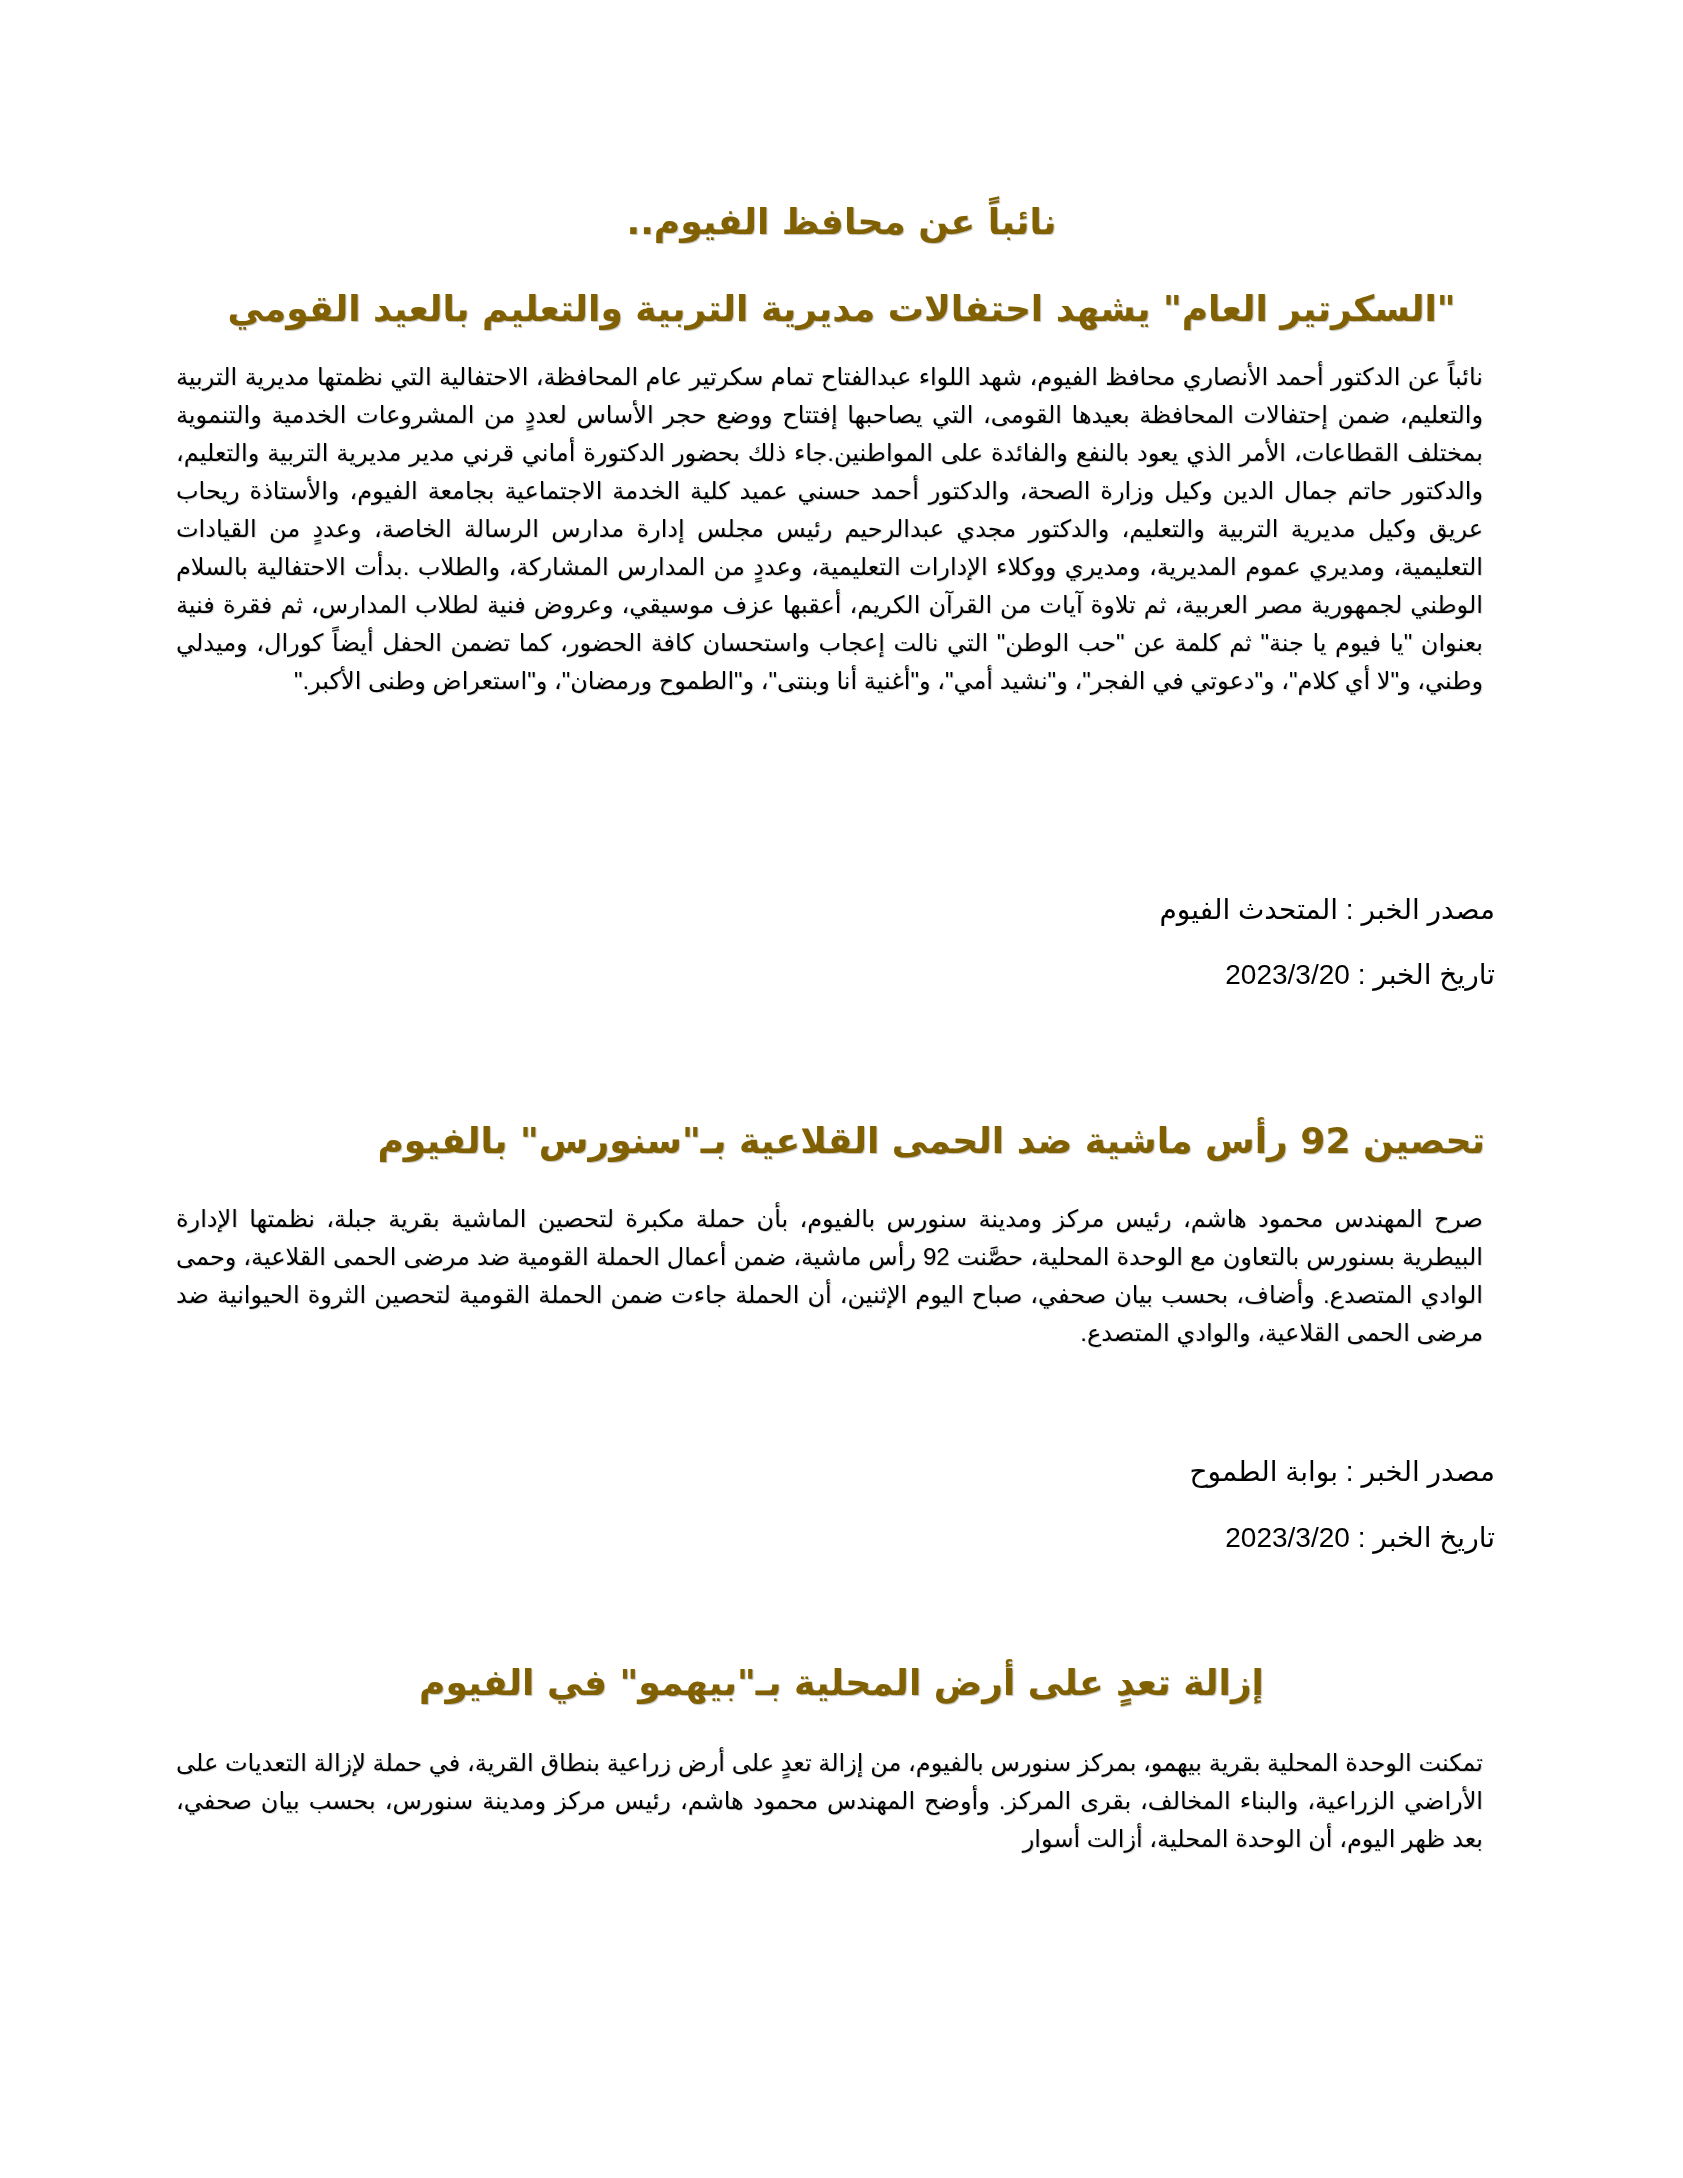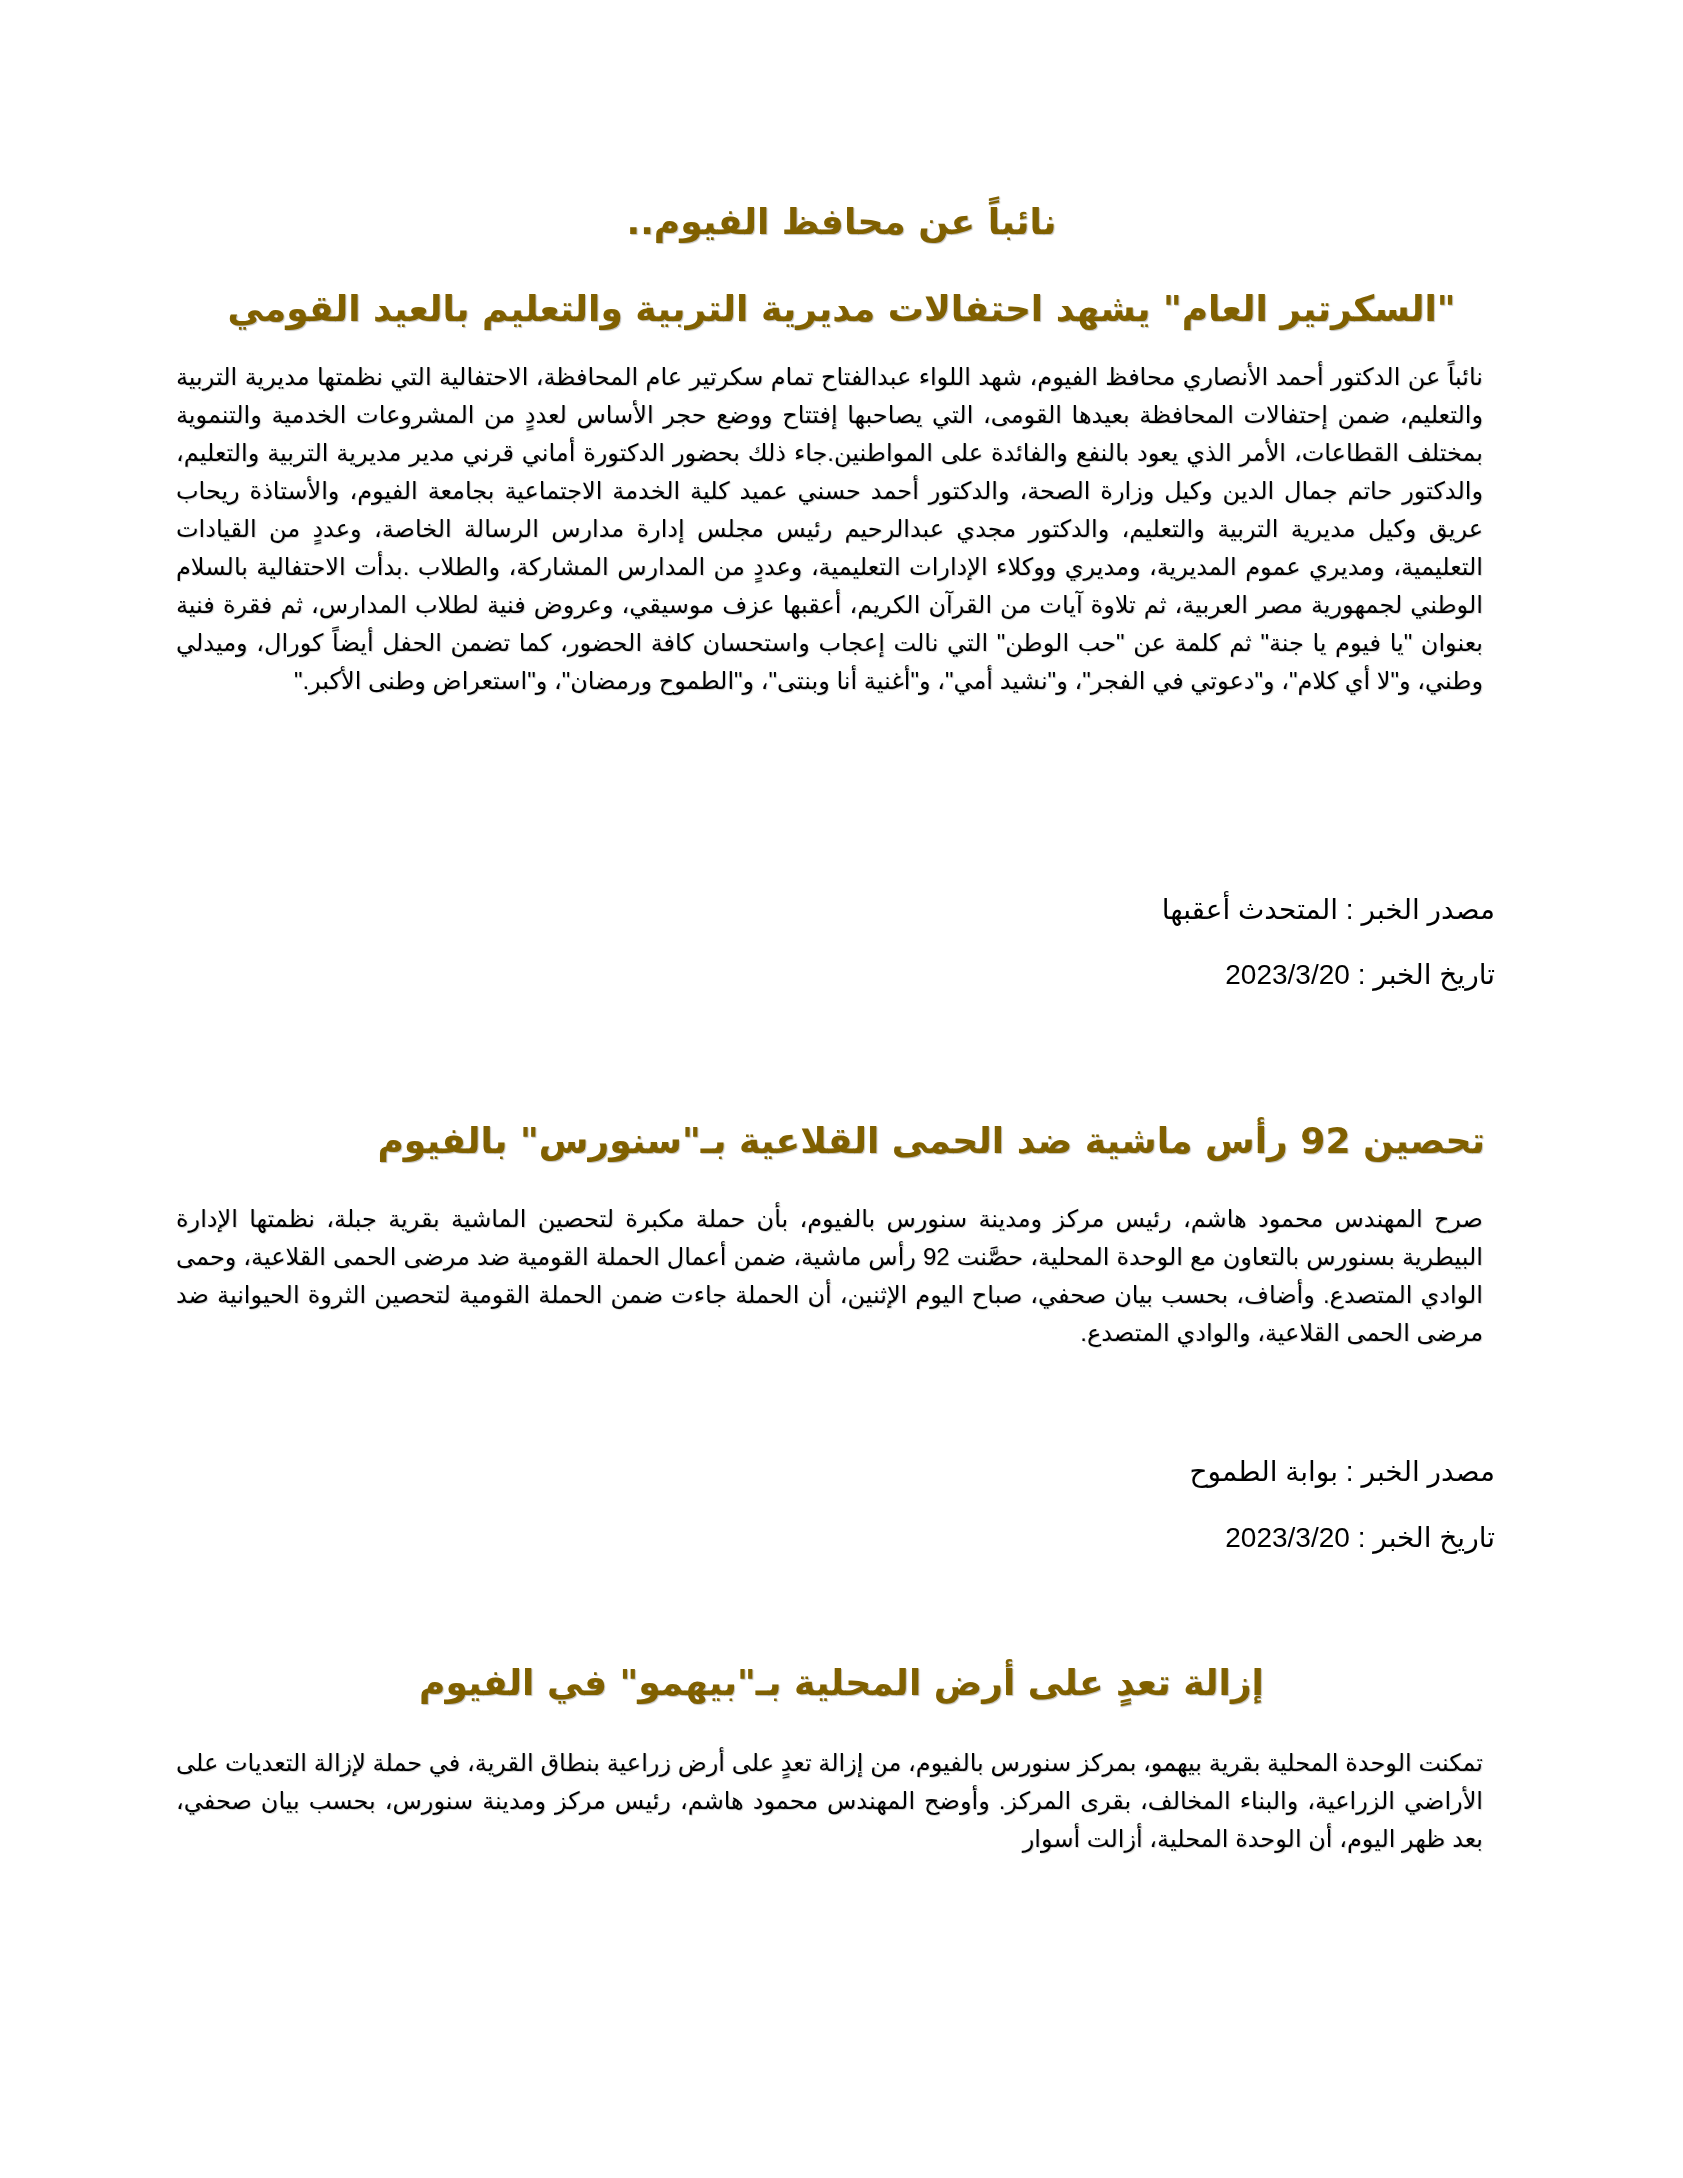--- a/index.html
+++ b/index.html
@@ -41,21 +41,21 @@
 </style>
 </head>
 <body>
 
 <div class="page">
 
   <section>
     <h1 class="heading" style="top:198px;">نائباً عن محافظ الفيوم..</h1>
     <h1 class="heading" style="top:285px;">"السكرتير العام" يشهد احتفالات مديرية التربية والتعليم بالعيد القومي</h1>
     <p class="body-text" style="top:358px;">نائباً عن الدكتور أحمد الأنصاري محافظ الفيوم، شهد اللواء عبدالفتاح تمام سكرتير عام المحافظة، الاحتفالية التي نظمتها مديرية التربية والتعليم، ضمن إحتفالات المحافظة بعيدها القومى، التي يصاحبها إفتتاح ووضع حجر الأساس لعددٍ من المشروعات الخدمية والتنموية بمختلف القطاعات، الأمر الذي يعود بالنفع والفائدة على المواطنين.جاء ذلك بحضور الدكتورة أماني قرني مدير مديرية التربية والتعليم، والدكتور حاتم جمال الدين وكيل وزارة الصحة، والدكتور أحمد حسني عميد كلية الخدمة الاجتماعية بجامعة الفيوم، والأستاذة ريحاب عريق وكيل مديرية التربية والتعليم، والدكتور مجدي عبدالرحيم رئيس مجلس إدارة مدارس الرسالة الخاصة، وعددٍ من القيادات التعليمية، ومديري عموم المديرية، ومديري ووكلاء الإدارات التعليمية، وعددٍ من المدارس المشاركة، والطلاب .بدأت الاحتفالية بالسلام الوطني لجمهورية مصر العربية، ثم تلاوة آيات من القرآن الكريم، أعقبها عزف موسيقي، وعروض فنية لطلاب المدارس، ثم فقرة فنية بعنوان "يا فيوم يا جنة" ثم كلمة عن "حب الوطن" التي نالت إعجاب واستحسان كافة الحضور، كما تضمن الحفل أيضاً كورال، وميدلي وطني، و"لا أي كلام"، و"دعوتي في الفجر"، و"نشيد أمي"، و"أغنية أنا وبنتى"، و"الطموح ورمضان"، و"استعراض وطنى الأكبر."</p>
-    <p class="meta-line" style="top:891px;"><span>مصدر الخبر</span> : <span>المتحدث أعقبها</span></p>
+    <p class="meta-line" style="top:891px;"><span>مصدر الخبر</span> : <span>المتحدث الفيوم</span></p>
     <p class="meta-line" style="top:956px;"><span>تاريخ الخبر</span> : <span class="date-val">2023/3/20</span></p>
   </section>
 
   <section>
     <h1 class="heading" style="top:1117px;text-align:right;">تحصين 92 رأس ماشية ضد الحمى القلاعية بـ"سنورس" بالفيوم</h1>
     <p class="body-text" style="top:1200px;">صرح المهندس محمود هاشم، رئيس مركز ومدينة سنورس بالفيوم، بأن حملة مكبرة لتحصين الماشية بقرية جبلة، نظمتها الإدارة البيطرية بسنورس بالتعاون مع الوحدة المحلية، حصَّنت 92 رأس ماشية، ضمن أعمال الحملة القومية ضد مرضى الحمى القلاعية، وحمى الوادي المتصدع. وأضاف، بحسب بيان صحفي، صباح اليوم الإثنين، أن الحملة جاءت ضمن الحملة القومية لتحصين الثروة الحيوانية ضد مرضى الحمى القلاعية، والوادي المتصدع.</p>
     <p class="meta-line" style="top:1453px;"><span>مصدر الخبر</span> : <span>بوابة الطموح</span></p>
     <p class="meta-line" style="top:1519px;"><span>تاريخ الخبر</span> : <span class="date-val">2023/3/20</span></p>
   </section>
 

